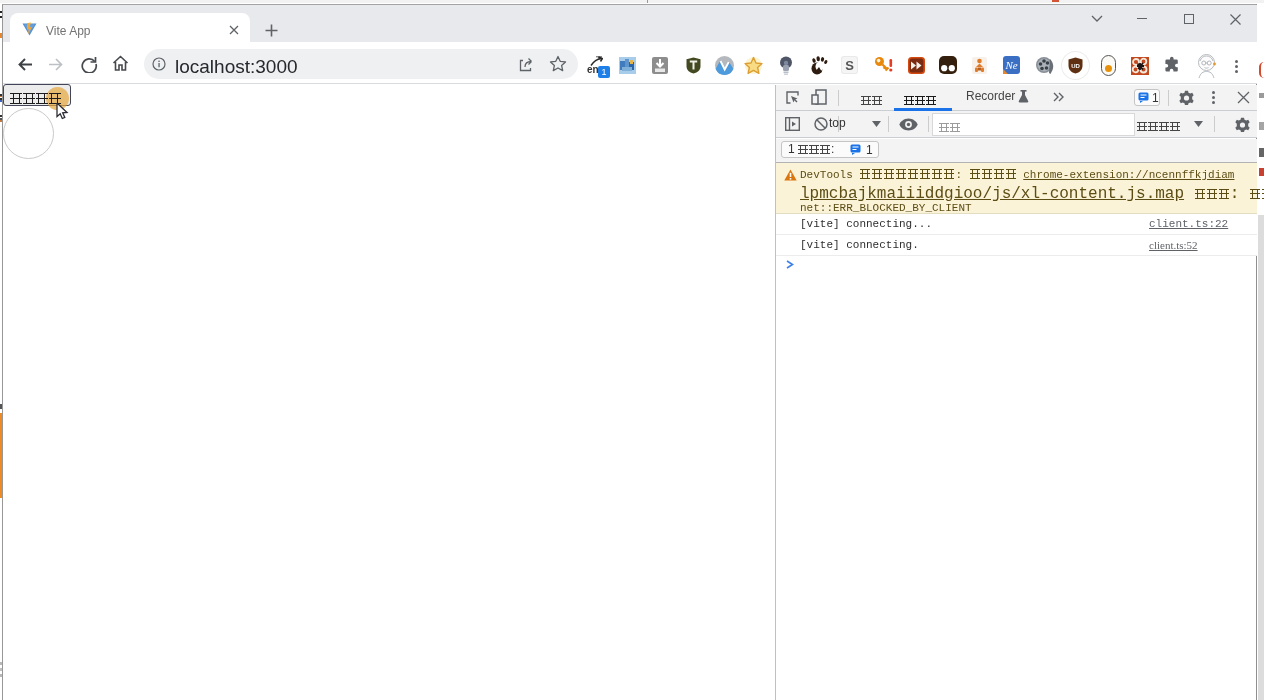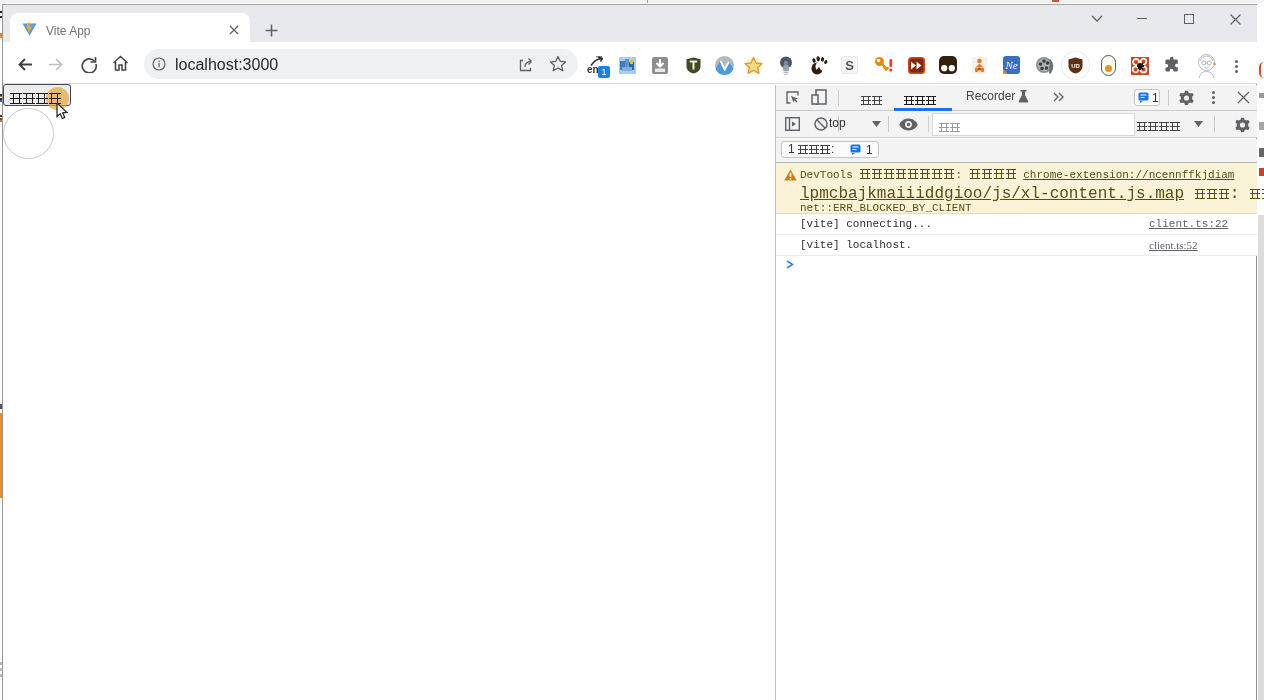--- a/index.html
+++ b/index.html
@@ -94,21 +94,21 @@
 <svg class="a" style="left:111px;top:54px" width="19" height="19" viewBox="0 0 19 19">
     <path d="M2.5 9 L9.5 2.5 L16.5 9 M4.5 8 V16 H8 V11 H11 V16 H14.5 V8" stroke="#46494e" stroke-width="1.6" fill="none"></path>
   </svg>
 
 <div class="a" style="left:144px;top:49px;width:434px;height:30px;background:#eef0f2;border-radius:15px"></div>
 <svg class="a" style="left:152px;top:57px" width="14" height="14" viewBox="0 0 14 14">
     <circle cx="7" cy="7" r="6" stroke="#5f6368" stroke-width="1.2" fill="none"></circle>
     <rect x="6.4" y="6" width="1.3" height="4.2" fill="#5f6368"></rect>
     <rect x="6.4" y="3.6" width="1.3" height="1.4" fill="#5f6368"></rect>
   </svg>
-<div class="a" style="left:175px;top:56px;font-size:16px;color:#26282c">localhost:3000</div>
+<div class="a" style="left:175px;top:56px;font-size:19px;color:#26282c">localhost:3000</div>
 <svg class="a" style="left:518px;top:56px" width="17" height="17" viewBox="0 0 17 17">
     <path d="M5 4.5 H2.5 V14.5 H12.5 V12" stroke="#5f6368" stroke-width="1.3" fill="none"></path>
     <path d="M7 11 C7 7.5 9 5.5 13.5 5.5 M13.5 5.5 L10.5 2.5 M13.5 5.5 L10.5 8.5" stroke="#5f6368" stroke-width="1.3" fill="none"></path>
   </svg>
 <svg class="a" style="left:549px;top:55px" width="18" height="18" viewBox="0 0 18 18">
     <path d="M9 1.5 L11.2 6.3 16.5 6.9 12.6 10.4 13.7 15.6 9 13 4.3 15.6 5.4 10.4 1.5 6.9 6.8 6.3 Z" stroke="#5f6368" stroke-width="1.3" fill="none" stroke-linejoin="round"></path>
   </svg>
 
 <div class="a" style="left:587px;top:64px;font-size:10px;font-weight:bold;color:#333">en</div>
 <svg class="a" style="left:590px;top:56px" width="13" height="11" viewBox="0 0 13 11">
@@ -360,18 +360,18 @@
     <rect x="5.7" y="9" width="1.6" height="1.6" fill="#fff"></rect>
   </svg>
 <div class="a" style="left:800px;top:168px;font-family:'Liberation Mono',monospace;font-size:11px;color:#5c4d15;white-space:nowrap">DevTools <span class="cm"></span><span class="cm"></span><span class="cm"></span><span class="cm"></span><span class="cm"></span><span class="cm"></span><span class="cm"></span><span class="cm"></span>: <span class="cm"></span><span class="cm"></span><span class="cm"></span><span class="cm"></span> <span style="text-decoration:underline">chrome-extension://ncennffkjdiam</span></div>
 <div class="a" style="left:800px;top:185px;font-family:'Liberation Mono',monospace;font-size:16px;color:#5c4d15;white-space:nowrap"><span style="text-decoration:underline">lpmcbajkmaiiiddgioo/js/xl-content.js.map</span> <span class="cm"></span><span class="cm"></span><span class="cm"></span>: <span class="cm"></span><span class="cm"></span><span class="cm"></span><span class="cm"></span>:</div>
 <div class="a" style="left:800px;top:202px;font-family:'Liberation Mono',monospace;font-size:11px;color:#5c4d15;white-space:nowrap">net::ERR_BLOCKED_BY_CLIENT</div>
 
 <div class="a" style="left:776px;top:214px;width:481px;height:21px;border-bottom:1px solid #ececec;background:#fff"></div>
 <div class="a" style="left:800px;top:218px;font-family:'Liberation Mono',monospace;font-size:11px;color:#2e2e2e">[vite] connecting...</div>
 <div class="a" style="left:1149px;top:218px;font-family:'Liberation Mono',monospace;font-size:11px;color:#5f6368;text-decoration:underline">client.ts:22</div>
 <div class="a" style="left:776px;top:235px;width:481px;height:21px;border-bottom:1px solid #ececec;background:#fff"></div>
-<div class="a" style="left:800px;top:239px;font-family:'Liberation Mono',monospace;font-size:11px;color:#2e2e2e">[vite] localhost.</div>
+<div class="a" style="left:800px;top:239px;font-family:'Liberation Mono',monospace;font-size:11px;color:#2e2e2e">[vite] connecting.</div>
 <div class="a" style="left:1149px;top:239px;font-family:Liberation Serif, serif;font-size:11px;color:#5f6368;text-decoration:underline">client.ts:52</div>
 <svg class="a" style="left:786px;top:260px" width="8" height="9" viewBox="0 0 8 9">
     <path d="M1 1 L6.5 4.5 L1 8" stroke="#3e7fe8" stroke-width="1.6" fill="none"></path>
   </svg>
 <div class="a" style="left:1258px;top:215px;width:6px;height:485px;background:#dcdcdc"></div>
 
 </body></html>

